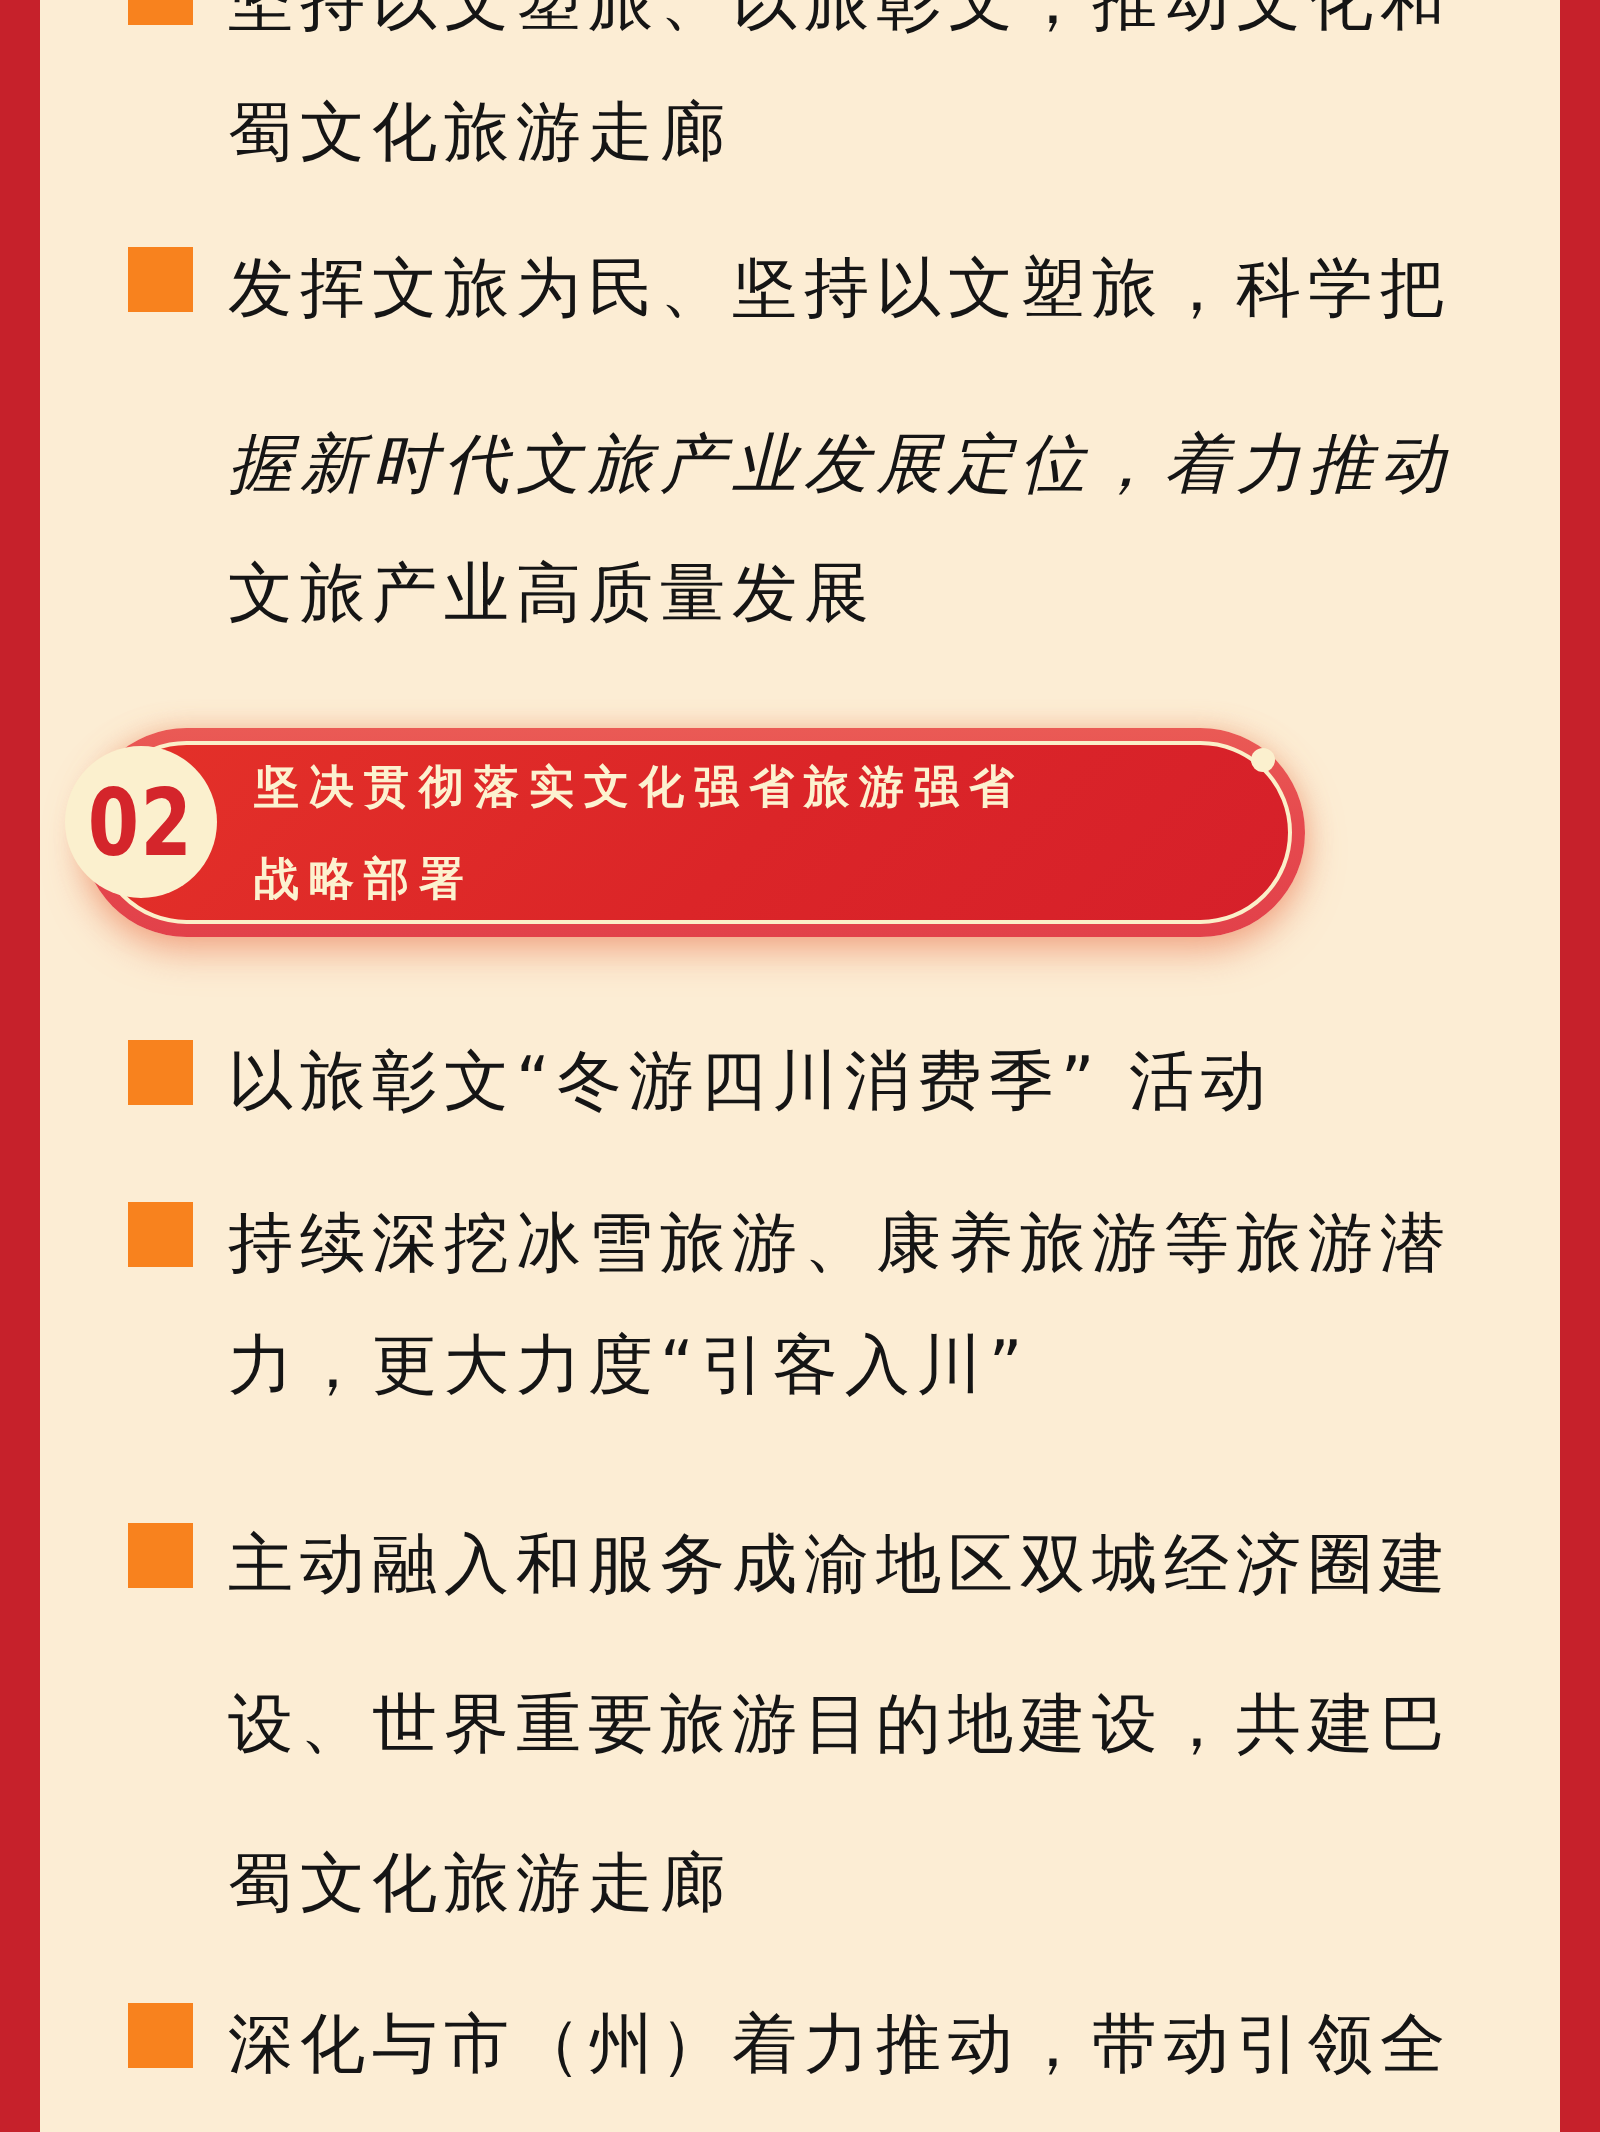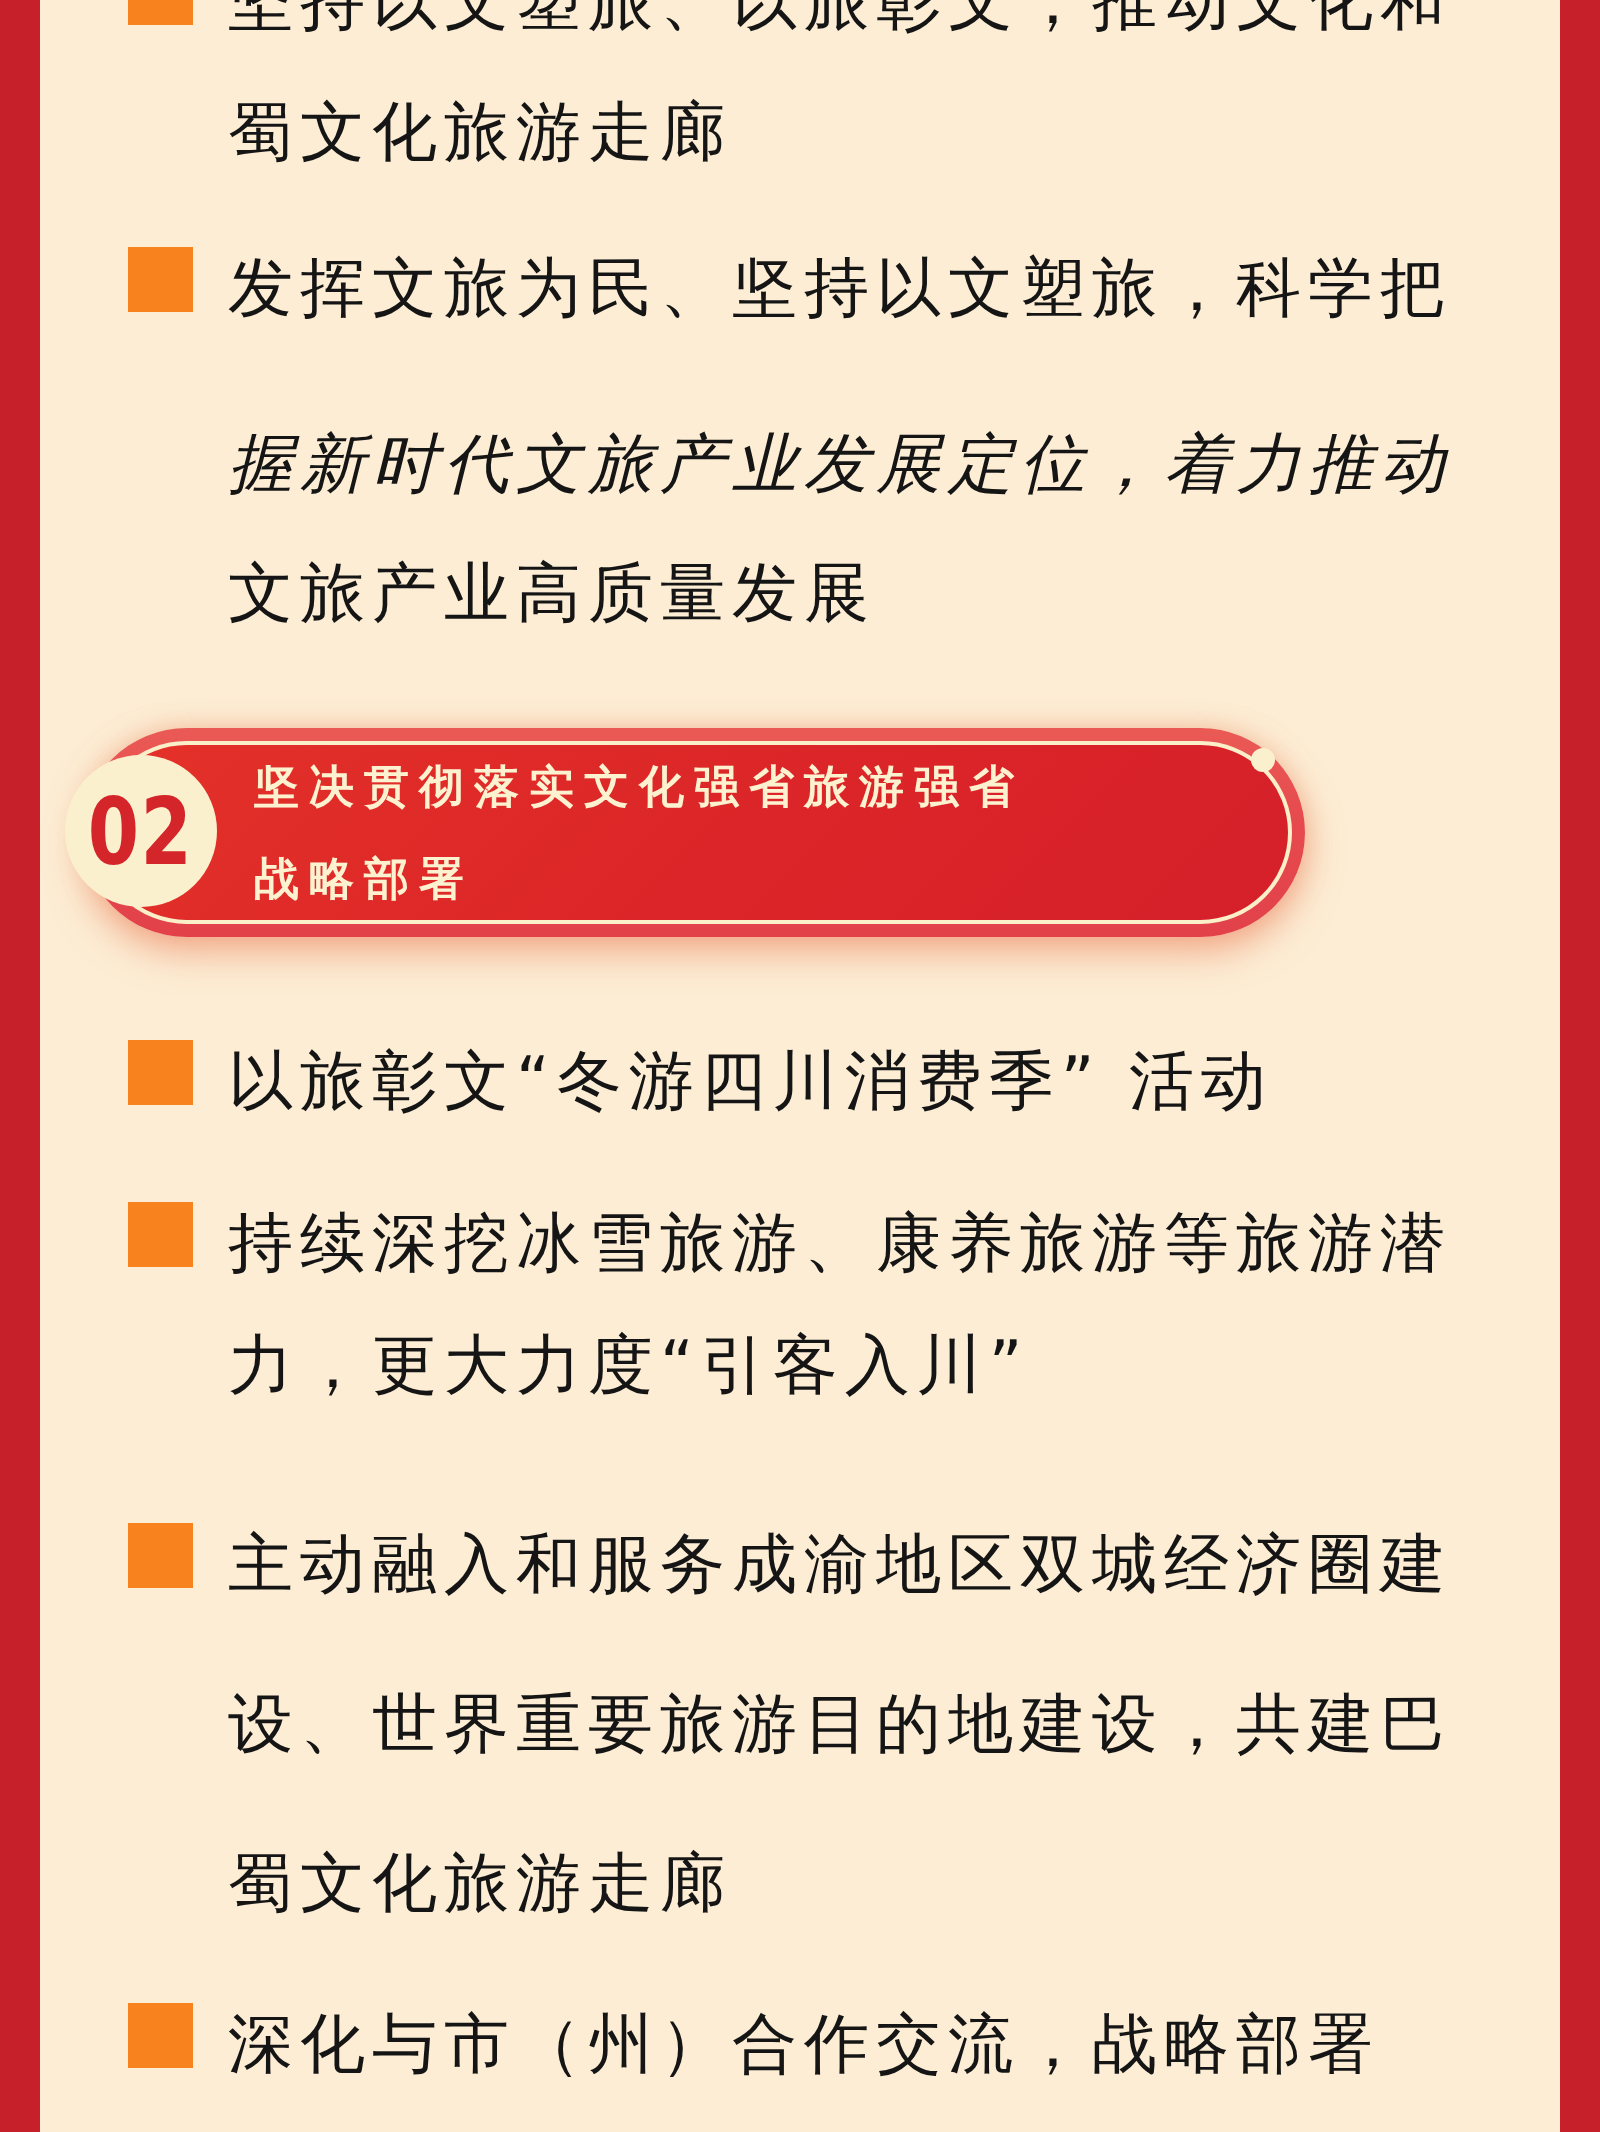--- a/index.html
+++ b/index.html
@@ -33,21 +33,21 @@
     background:linear-gradient(180deg,#EA5A55 0%,#E64A4E 45%,#E2414A 100%);
     box-shadow:0 16px 36px rgba(236,132,96,0.55),0 0 24px rgba(243,172,132,0.55);
   }
   .banner-inner{
     position:absolute;inset:13px;
     border:4px solid #FBEFC9;
     border-radius:95px;
     background:linear-gradient(135deg,#E43129 0%,#DB2528 55%,#D6202A 100%);
   }
   .num-circle{
-    position:absolute;left:-17px;top:27px;width:152px;height:152px;
+    position:absolute;left:-17px;top:18px;width:152px;height:152px;
     border-radius:50%;background:#FBF0CE;
     display:flex;align-items:center;justify-content:center;
     z-index:2;
   }
   .num-text{
     font-size:90px;font-weight:700;color:#D4252B;
     letter-spacing:2px;
     transform:scale(0.82,1.02);
   }
   .banner-titles{
@@ -82,21 +82,21 @@
 <div class="body-line" style="top:99px;">蜀文化旅游走廊</div>
 <div class="body-line" style="top:255px;">发挥文旅为民、坚持以文塑旅，科学把</div>
 <div class="body-line" style="top:431px;font-style:italic;">握新时代文旅产业发展定位，着力推动</div>
 <div class="body-line" style="top:560px;">文旅产业高质量发展</div>
 <div class="body-line" style="top:1048px;">以旅彰文“冬游四川消费季” 活动</div>
 <div class="body-line" style="top:1210px;">持续深挖冰雪旅游、康养旅游等旅游潜</div>
 <div class="body-line" style="top:1332px;">力，更大力度“引客入川”</div>
 <div class="body-line" style="top:1531px;">主动融入和服务成渝地区双城经济圈建</div>
 <div class="body-line" style="top:1691px;">设、世界重要旅游目的地建设，共建巴</div>
 <div class="body-line" style="top:1850px;">蜀文化旅游走廊</div>
-<div class="body-line" style="top:2011px;">深化与市（州）合作交流，战略部署</div>
+<div class="body-line" style="top:2011px;">深化与市（州）着力推动，带动引领全</div>
 
 <div class="banner">
   <div class="banner-inner"></div>
   <div class="num-circle">
     <span class="num-text">02</span>
   </div>
   <div class="banner-titles">
     <div class="banner-title">坚决贯彻落实文化强省旅游强省</div>
     <div class="banner-title">战略部署</div>
   </div>

